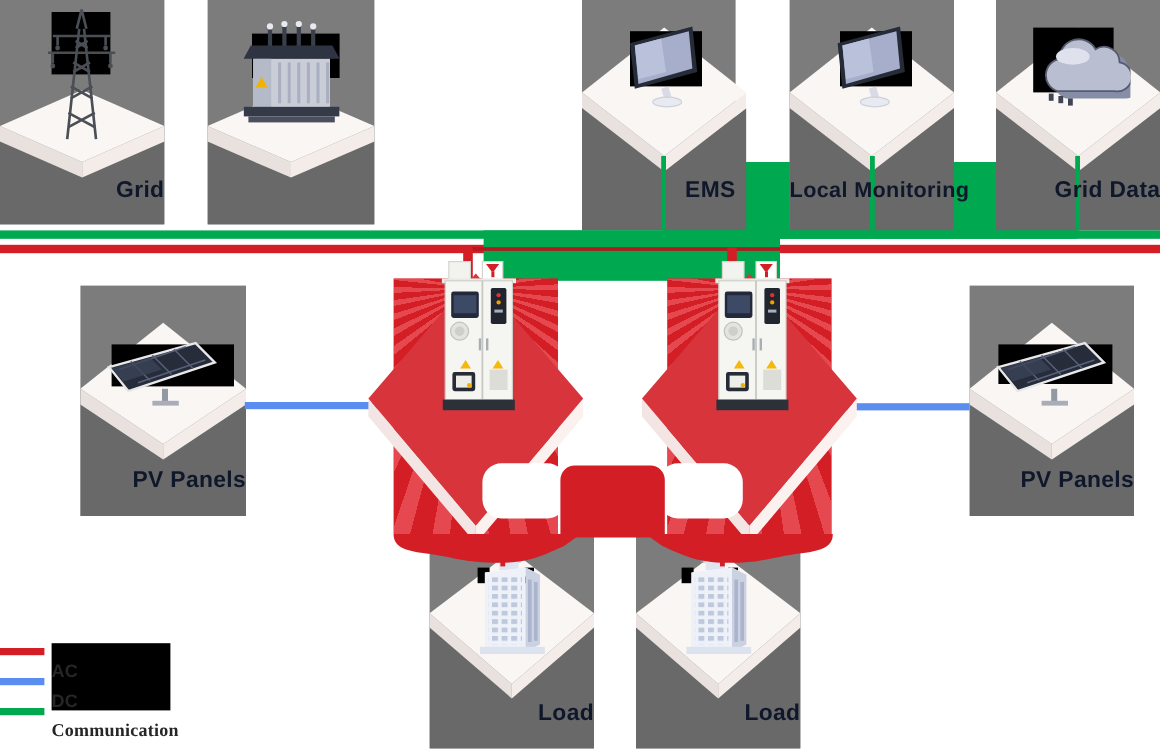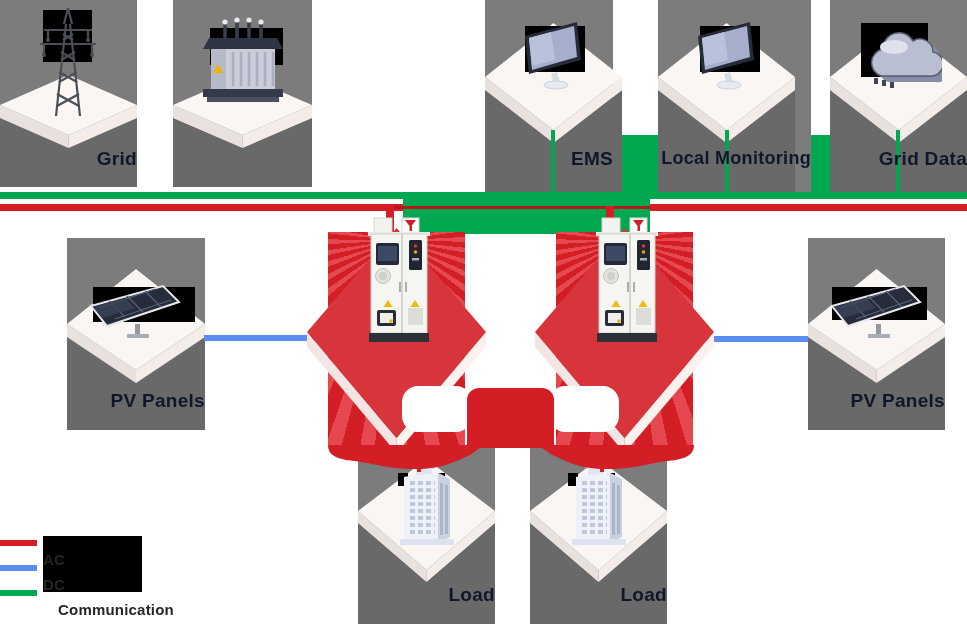--- a/index.html
+++ b/index.html
@@ -113,21 +113,21 @@
       <polygon points="4,16 56,2 60,40 8,54" fill="#262b38"></polygon>
       <polygon points="8,18 53,6 56,37 11,50" fill="#a6aecb"></polygon>
       <polygon points="8,18 30,12 34,40 11,46" fill="#bac1da"></polygon>
       <polygon points="30,54 36,52 39,62 33,64" fill="#d8dbe4"></polygon>
       <ellipse cx="35" cy="65" rx="12" ry="4" fill="#e8eaf1" stroke="#cdd1dd"></ellipse>
     </svg>
     <div class="abs green" style="left:66px;top:130px;width:4px;height:62px;"></div>
     <div class="tile-label" style="top:148px;">EMS</div>
   </div>
 
-  <div class="tile" style="left:658px;top:0;width:137px;height:192px;padding-left:16px;">
+  <div class="tile" style="left:658px;top:0;width:137px;height:192px;">
     <svg class="platform" width="137" height="192">
       <polygon class="pf-dark" points="0,90 68.5,143 137,90 137,192 0,192"></polygon>
       <polygon class="pf-left" points="0,77 68.5,130 68.5,143 0,90"></polygon>
       <polygon class="pf-right" points="137,77 68.5,130 68.5,143 137,90"></polygon>
       <polygon class="pf-top" points="68.5,23 137,77 68.5,130 0,77"></polygon>
     </svg>
     <div class="blackbox" style="left:42px;top:26px;width:60px;height:46px;"></div>
     <svg class="abs" style="left:36px;top:20px;" width="64" height="70" viewBox="0 0 64 70">
       <polygon points="4,16 56,2 60,40 8,54" fill="#262b38"></polygon>
       <polygon points="8,18 53,6 56,37 11,50" fill="#a6aecb"></polygon>
@@ -376,16 +376,16 @@
   <div class="abs red" style="left:417px;top:446px;width:3.5px;height:26px;"></div>
   <div class="abs red" style="left:600px;top:446px;width:3.5px;height:26px;"></div>
 
   <div class="abs" style="left:0;top:530px;width:200px;height:80px;">
     <div class="swatch red" style="left:0;top:10px;"></div>
     <div class="swatch blue" style="left:0;top:35px;"></div>
     <div class="swatch green" style="left:0;top:60px;"></div>
     <div class="blackbox" style="left:43px;top:6px;width:99px;height:56px;"></div>
     <div class="legend-label" style="left:43px;top:5px;">AC</div>
     <div class="legend-label" style="left:43px;top:30px;">DC</div>
-    <div class="legend-label" style="left:58px;top:55px;">Communication</div>
+    <div class="legend-label" style="left:43px;top:55px;font-family:Liberation Serif, serif;">Communication</div>
   </div>
 
 </div>
 
 </body></html>

